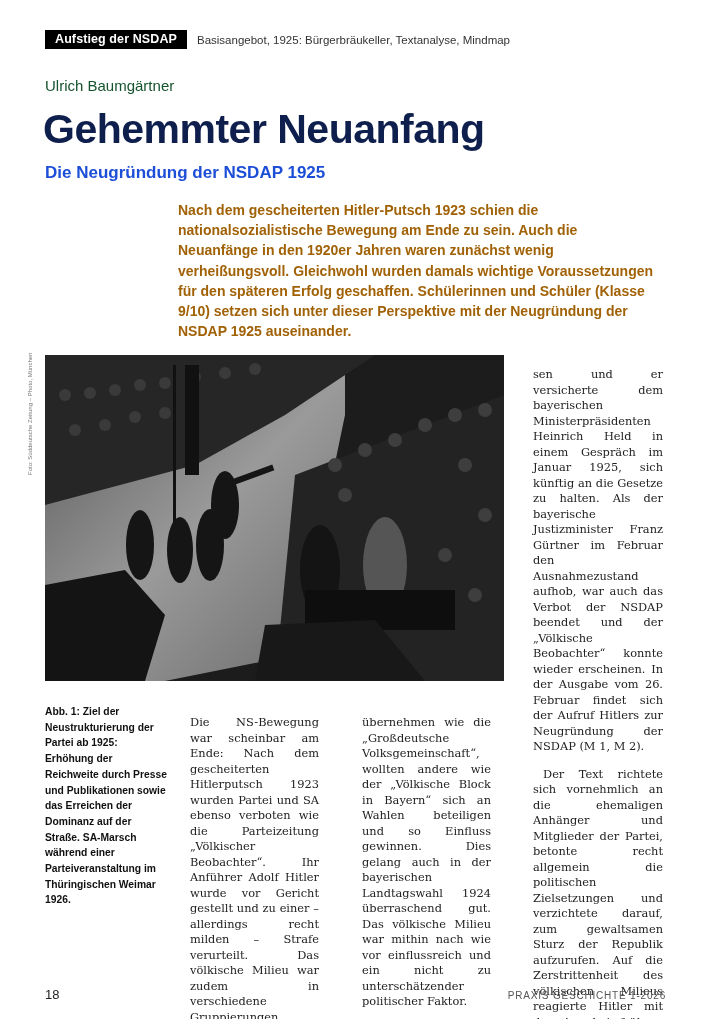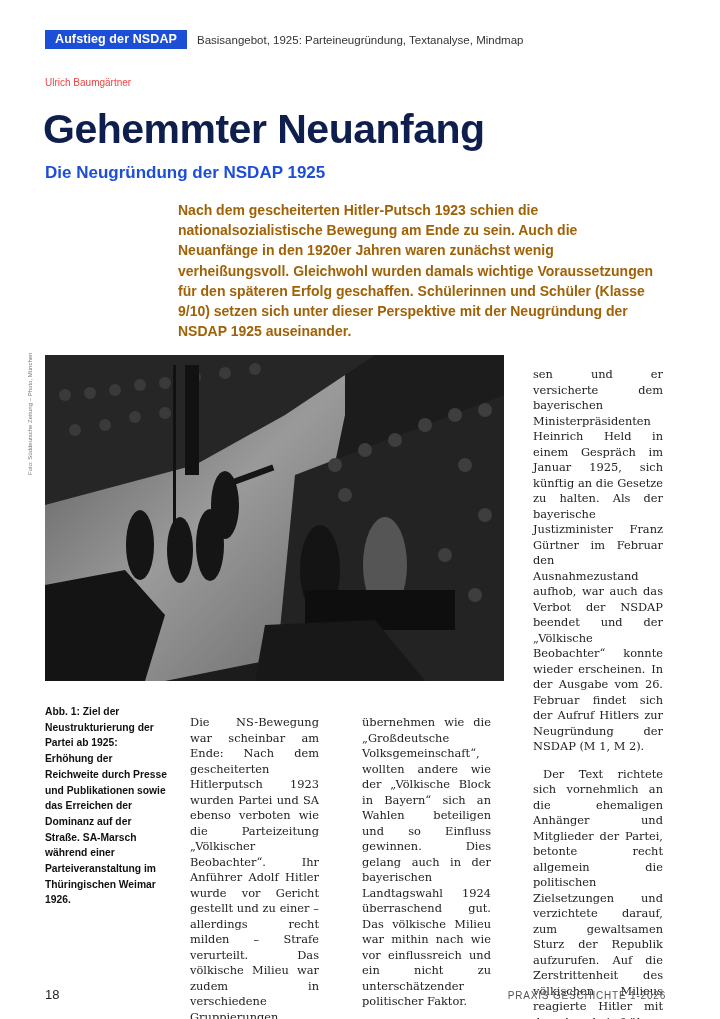--- a/index.html
+++ b/index.html
@@ -1,24 +1,24 @@
 <!DOCTYPE html>
 <html><head>
 <meta charset="utf-8">
 <style>
   html, body { margin:0; padding:0; background:#ffffff; }
   body { width:720px; height:1019px; position:relative; overflow:hidden; color:#1a1a1a; }
   .sans { font-family: "Liberation Sans", "DejaVu Sans", sans-serif; }
   .serif { font-family: "DejaVu Serif", "Liberation Serif", serif; }
 
   .topbar { position:absolute; left:45px; top:30px; height:19px; display:flex; align-items:center; }
-  .tag { background:#1d4ed8; color:#fff; font-weight:bold; font-size:12.5px; padding:0 10px; height:19px; line-height:19px; letter-spacing:0.1px; }
+  .tag { background:#000000; color:#fff; font-weight:bold; font-size:12.5px; padding:0 10px; height:19px; line-height:19px; letter-spacing:0.1px; }
   .topic { font-size:11.5px; color:#333; margin-left:10px; }
 
-  .author { position:absolute; left:45px; top:77px; font-size:10px; color:#ef4444; }
+  .author { position:absolute; left:45px; top:77px; font-size:15px; color:#14532d; }
   .title { position:absolute; left:43px; top:104px; font-size:41px; font-weight:bold; color:#0f1f4d; letter-spacing:-0.5px; line-height:50px; }
   .subtitle { position:absolute; left:45px; top:163px; font-size:17px; color:#1d4ed8; font-weight:bold; }
 
   .lead { position:absolute; left:178px; top:200px; width:480px; font-size:14px; font-weight:bold; line-height:20.2px; color:#a16207; }
 
   .credit { position:absolute; left:27px; top:355px; width:14px; height:120px; }
   .credit span { position:absolute; left:0; top:120px; transform-origin:0 0; transform:rotate(-90deg); white-space:nowrap; font-size:6px; color:#777; }
 
   .photo { position:absolute; left:45px; top:355px; width:459px; height:326px; background:#2a2a2a; overflow:hidden; }
 
@@ -33,21 +33,21 @@
   .col4 { left:521px; top:355px; width:154px; }
 
   .pagenum { position:absolute; left:45px; top:987px; font-size:13px; color:#222; }
   .journal { position:absolute; right:54px; top:990px; font-size:10px; letter-spacing:0.8px; color:#555; }
 </style>
 </head>
 <body>
 
 <div class="topbar">
   <div class="tag sans">Aufstieg der NSDAP</div>
-  <div class="topic sans">Basisangebot, 1925: Parteineugründung, Textanalyse, Mindmap</div>
+  <div class="topic sans">Basisangebot, 1925: Bürgerbräukeller, Textanalyse, Mindmap</div>
 </div>
 
 <div class="author sans">Ulrich Baumgärtner</div>
 <h1 class="title sans" style="margin:0">Gehemmter Neuanfang</h1>
 <div class="subtitle sans">Die Neugründung der NSDAP 1925</div>
 
 <div class="lead sans">Nach dem gescheiterten Hitler-Putsch 1923 schien die nationalsozialistische Bewegung am Ende zu sein. Auch die Neuanfänge in den 1920er Jahren waren zunächst wenig verheißungsvoll. Gleichwohl wurden damals wichtige Voraussetzungen für den späteren Erfolg geschaffen. Schülerinnen und Schüler (Klasse 9/10) setzen sich unter dieser Perspektive mit der Neugründung der NSDAP 1925 auseinander.</div>
 
 <div class="credit sans">
     <span>Foto: Süddeutsche Zeitung – Photo, München</span>

